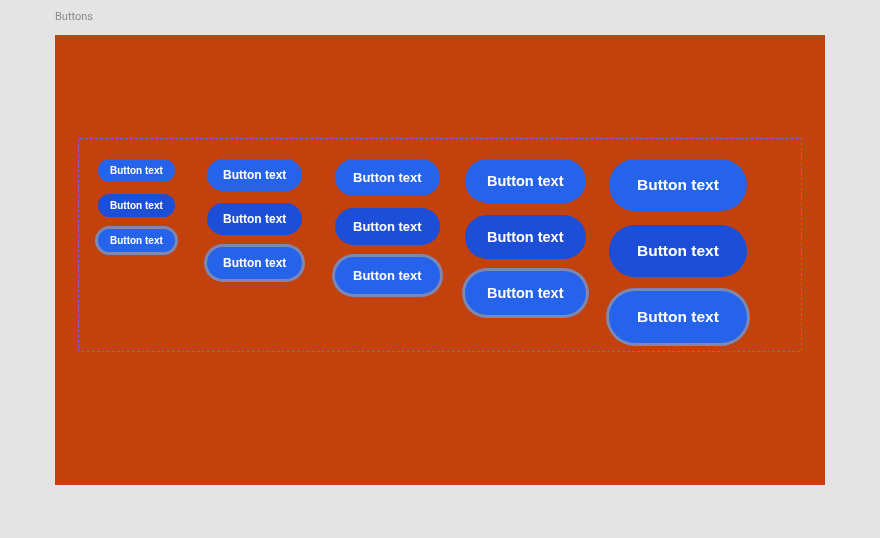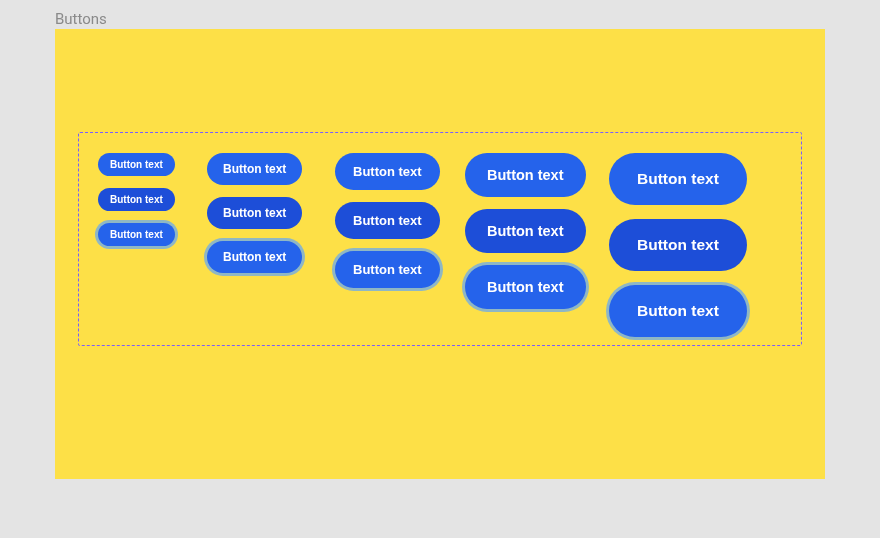--- a/index.html
+++ b/index.html
@@ -11,31 +11,31 @@
       width: 880px;
       height: 538px;
       background: #e4e4e4;
       font-family: -apple-system, BlinkMacSystemFont, "Segoe UI", Roboto, Helvetica, Arial, sans-serif;
       overflow: hidden;
     }
     .frame-label {
       position: absolute;
       top: 10px;
       left: 55px;
-      font-size: 15px;
+      font-size: 11px;
       color: #8a8a8a;
       font-weight: 400;
     }
     .canvas {
       position: absolute;
-      top: 29px;
+      top: 35px;
       left: 55px;
       width: 770px;
       height: 450px;
-      background: #fde047;
+      background: #c2410c;
     }
     .dashed-box {
       position: absolute;
       top: 103px;
       left: 23px;
       width: 724px;
       height: 214px;
       border: 1px dashed #7a5cff;
       border-radius: 2px;
     }

